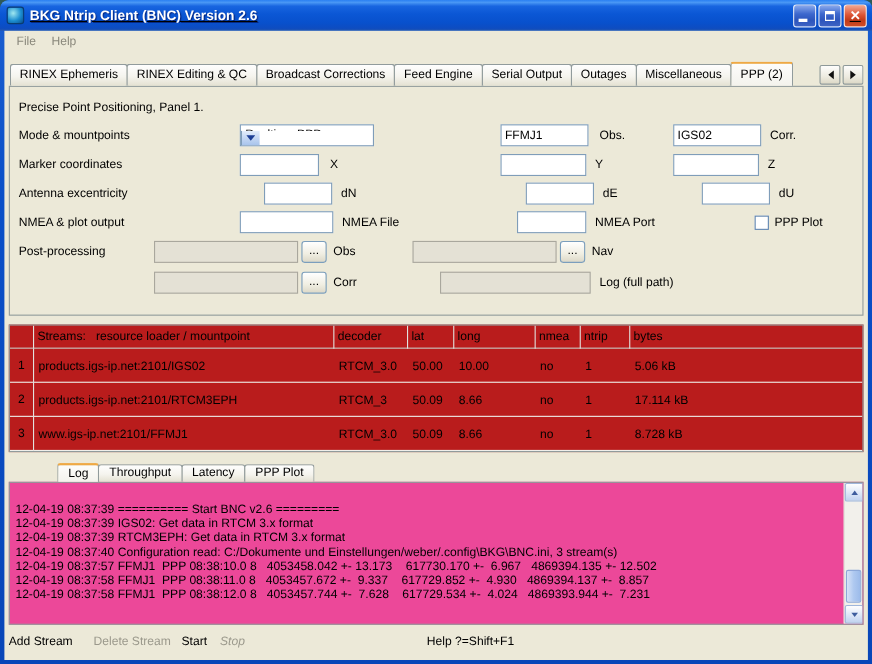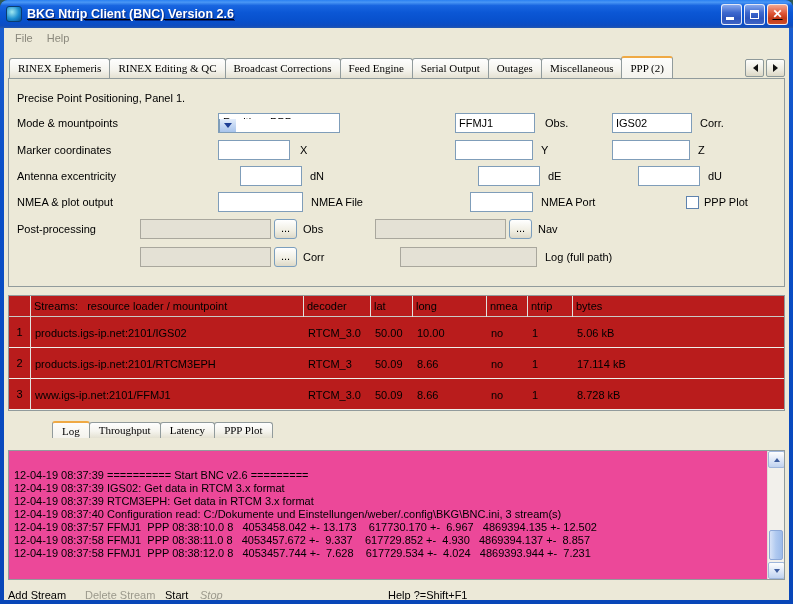--- a/index.html
+++ b/index.html
@@ -40,21 +40,20 @@
   .window-body { position:absolute; top:28px; left:4px; width:785px; height:572px; background:#ECE9D8; overflow:hidden; }
   
   .menubar { height:20px; display:flex; align-items:center; padding-left:4px; }
   .menu-item { padding:2px 7px; color:#8A887C; }
   
   .tabbar { display:flex; align-items:flex-end; height:24px; margin:6px 4px 0 5px; position:relative; z-index:2; overflow:hidden; }
   .tab {
     height:20px; line-height:19px; padding:0 8px; white-space:nowrap;
     border:1px solid #919B9C; border-bottom:none; border-radius:3px 3px 0 0;
     background:linear-gradient(180deg,#FEFEFE,#F5F4EE 55%,#E4E1D2);
-    font-family:Liberation Serif, serif;
   }
   .tab + .tab { margin-left:-1px; }
   .tab.active {
     position:relative; top:1px; z-index:3; height:23px; line-height:21px;
     background:linear-gradient(180deg,#FDFDFB,#F3F2EC);
     border-top:2px solid #EFA944;
   }
   .tab-arrows { margin-left:auto; display:flex; align-self:flex-end; margin-bottom:1px; }
   .arrow-btn {
     width:19px; height:18px; margin-left:2px; border:1px solid #8D9899; border-radius:2px;
@@ -88,21 +87,21 @@
   
   .streams { margin:8px 4px 0 4px; height:116px; border:1px solid #919B9C; background:#b91c1c; overflow:hidden; }
   .t-row { display:grid; grid-template-columns:22px 273px 67px 42px 74px 41px 45px 1fr; align-items:center; }
   .t-header { height:21px; border-bottom:1px solid #C9C9C4; }
   .t-header > div { height:21px; line-height:20px; padding:0 3px; border-right:1px solid #E2E2DE; white-space:pre; overflow:hidden; }
   .t-header > div:last-child { border-right:none; }
   .t-data { height:31px; border-bottom:1px solid #EFEFEA; }
   .t-data > div { padding:0 4px; white-space:nowrap; overflow:hidden; }
   .numcell { text-align:center; border-right:1px solid #E2E2DE; height:31px; line-height:31px; }
   
-  .tabbar.bottom { height:18px; margin:9px 4px 12px 5px;padding-left:43px; }
+  .tabbar.bottom { height:18px; margin:9px 4px 0 5px;padding-left:43px; }
   .tab.btab { height:16px; line-height:15px; padding:0 9px; }
   .tab.btab.active { height:18px; line-height:16px; top:1px; }
   
   .log-box { position:relative; margin:0 4px; height:130px; border:1px solid #919B9C; background:#ec4899; overflow:hidden; }
   .log-lines { position:absolute; top:18px; left:5px; right:22px; }
   .log-line { white-space:pre; height:13px; line-height:13px; font-size:11px; overflow:hidden; }
   .scrollbar { position:absolute; top:0; right:0; bottom:0; width:17px; background:#F2F0EB; border-left:1px solid #DFDFD8; }
   .sb-btn {
     position:absolute; left:0; width:17px; height:17px;
     background:linear-gradient(180deg,#FEFEFE,#D3E0F5 70%,#C0D2EF);

